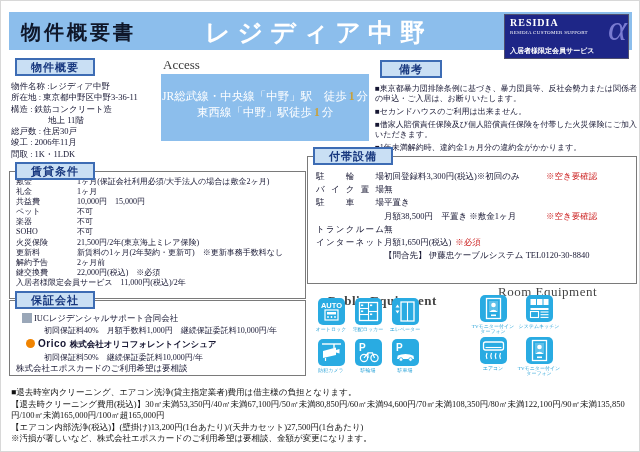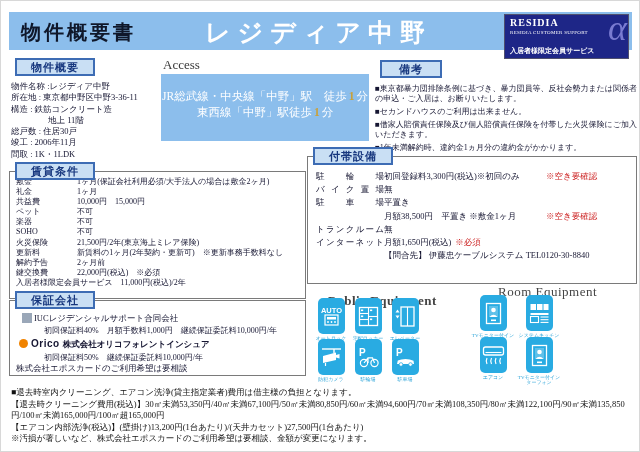--- a/index.html
+++ b/index.html
@@ -35,38 +35,38 @@
   .remarks-list div { margin-bottom:3px; }
 
   
   .rental-rows { padding:5px 0 0 6px; font-size:8px; line-height:10.1px; color:#161632; white-space:nowrap; }
   .tlabel { display:inline-block; width:61px; }
 
   
   .g-line { position:absolute; white-space:nowrap; color:#161632; }
   .g-name1 { left:12px; top:12px; font-size:8.5px; }
   .g-terms1 { left:34px; top:24px; font-size:8px; }
-  .g-name2 { left:9px; top:37px; font-size:8.5px; font-weight:bold; font-family:"Liberation Sans",sans-serif; }
+  .g-name2 { left:16px; top:37px; font-size:8.5px; font-weight:bold; font-family:"Liberation Sans",sans-serif; }
   .g-brand { font-size:10px; font-weight:bold; letter-spacing:.5px; margin:0 3px; }
   .g-terms2 { left:34px; top:51px; font-size:8px; }
   .g-footer { left:6px; top:62px; font-size:8.5px; }
   .orico-dot { display:inline-block; width:9px; height:9px; border-radius:50%; background:#F08300; vertical-align:-1px; }
   .iuc-mark { display:inline-block; width:10px; height:10px; background:#9aa7b8; vertical-align:-2px; margin-right:2px; }
 
   
   .equip-rows { padding:13px 0 0 8px; font-size:8.5px; line-height:13.2px; color:#161632; }
   .erow { position:relative; white-space:nowrap; }
   .elabel { display:inline-block; width:68px; text-align:justify; text-align-last:justify; text-justify:inter-character; }
   .ered { color:#CC2222; margin-left:4px; }
   .enote { position:absolute; left:230px; color:#CC2222; }
 
   
   .eq-title { position:absolute; font-size:13px; color:#444; letter-spacing:.5px; }
   .equip-item { position:absolute; width:40px; text-align:center; }
-  .tile { width:27px; height:36px; background:#29ABE2; border-radius:5px; margin:0 auto; display:flex; align-items:center; justify-content:center; }
+  .tile { width:27px; height:27px; background:#29ABE2; border-radius:5px; margin:0 auto; display:flex; align-items:center; justify-content:center; }
   .eq-label { font-size:5px; line-height:5.5px; color:#2aa3d8; margin-top:1.5px; }
 
   
   .footnotes { position:absolute; left:10px; top:386px; width:626px; font-size:8.5px; line-height:11.6px; color:#111; }
 </style>
 </head>
 <body>
 
 <div class="page">
 

